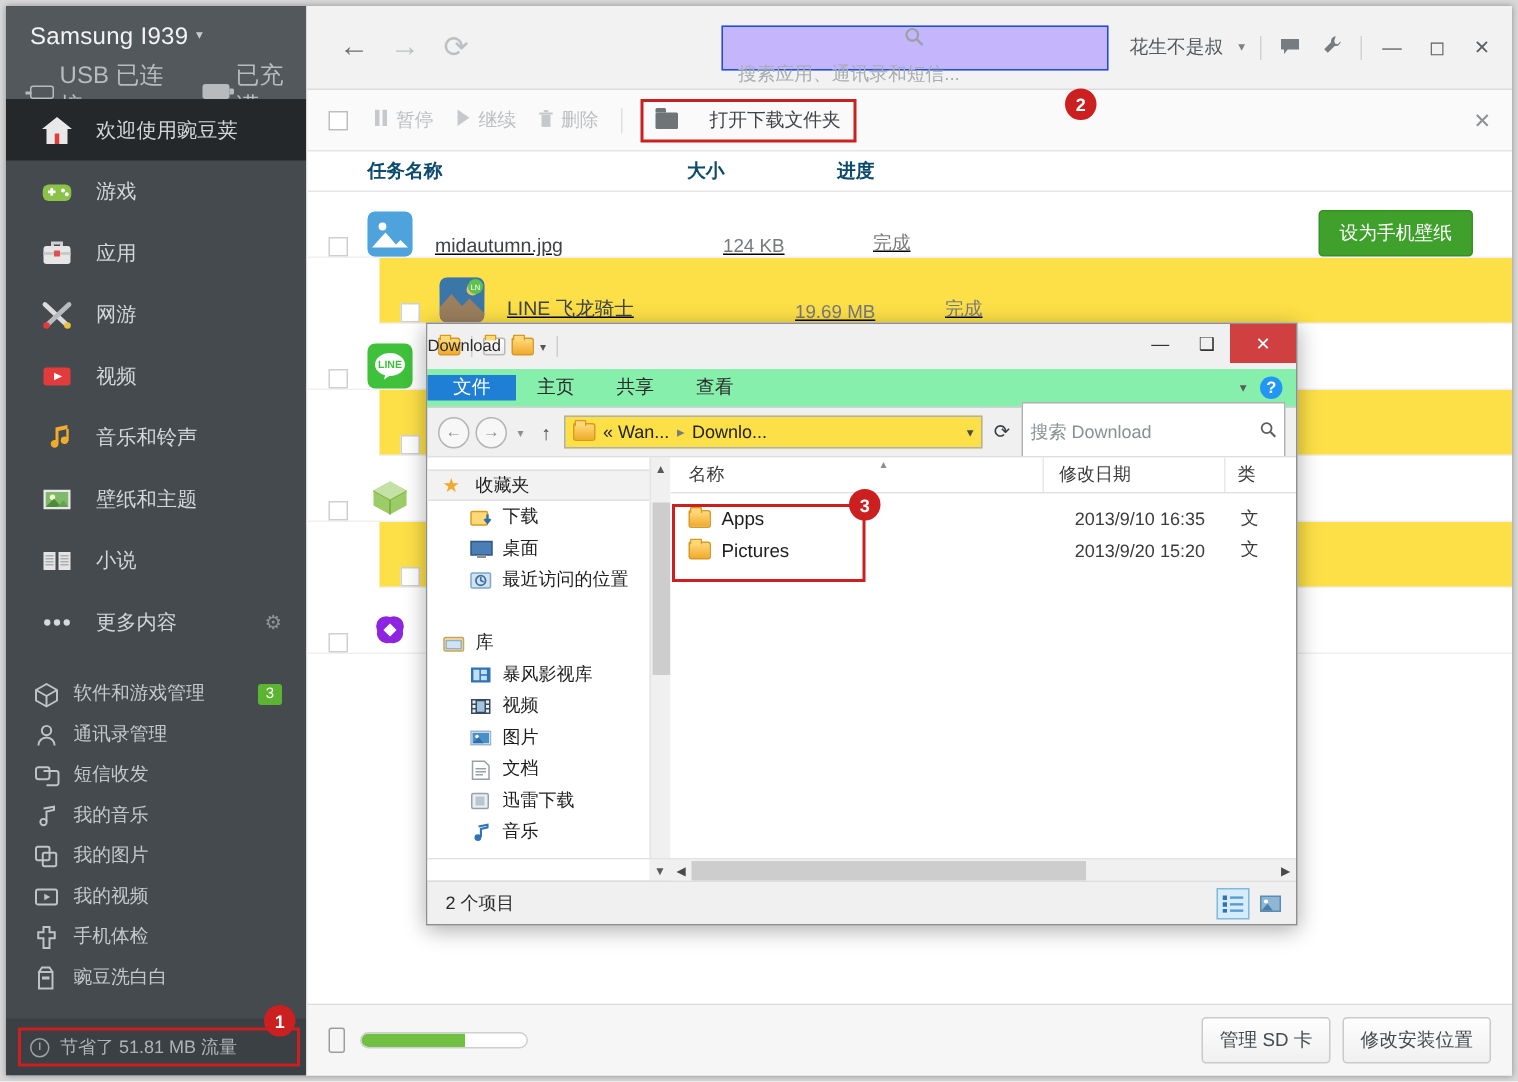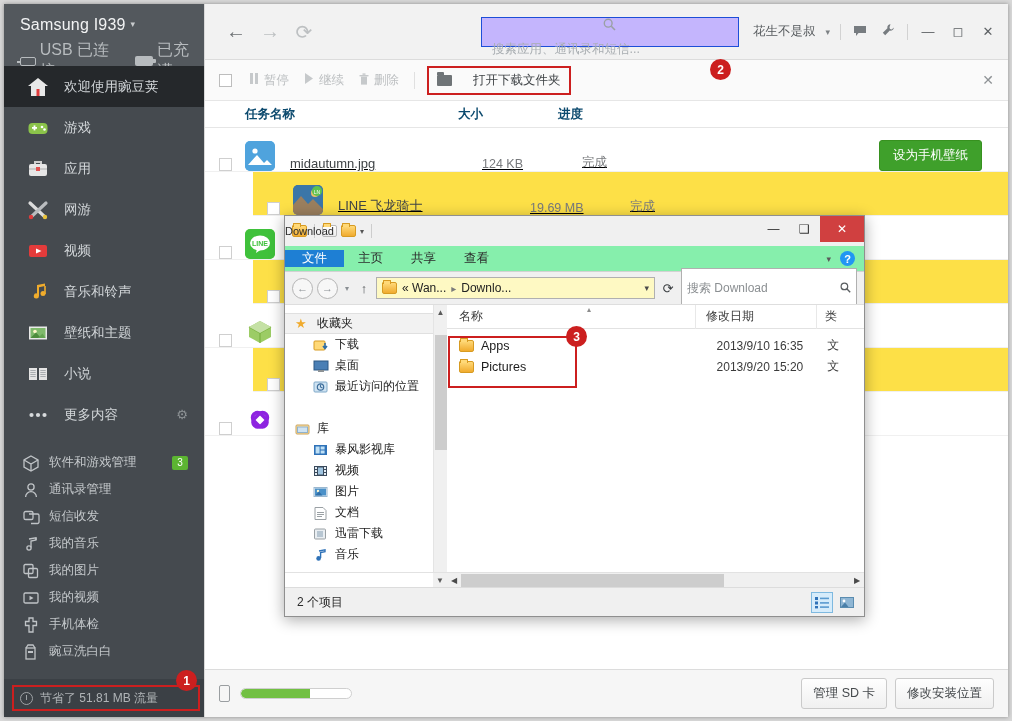--- a/index.html
+++ b/index.html
@@ -456,21 +456,21 @@
   .circ-nav {
     width: 21px; height: 21px; border-radius: 50%;
     border: 1px solid #b4b4b4; color: #8a8f93;
     display: flex; align-items: center; justify-content: center;
     font-size: 11px; background: #f7f7f7;
   }
   .adr-small { font-size: 8px; color: #8a8f93; width: 10px; text-align:center;}
   .adr-up { font-size: 13px; color: #4a4e51; width: 16px; text-align: center; }
   #adr-field {
     flex: 1 1 auto; height: 22px;
-    background: #fef9c3; border: 1px solid #b0b0b0;
+    background: #fde047; border: 1px solid #b0b0b0;
     display: flex; align-items: center;
     padding: 0 5px; gap: 5px;
     font-size: 12px; color: #222;
   }
   #adr-field .sepc { color: #7a7a7a; font-size: 10px; }
   #adr-field .adr-dd { margin-left: auto; font-size: 9px; color: #4a4a4a; }
   .refresh-btn { font-size: 13px; color: #3a3e41; width: 18px; text-align:center; }
   #exp-search {
     width: 176px; height: 40px;
     background: #fff; border: 1px solid #b0b0b0;

